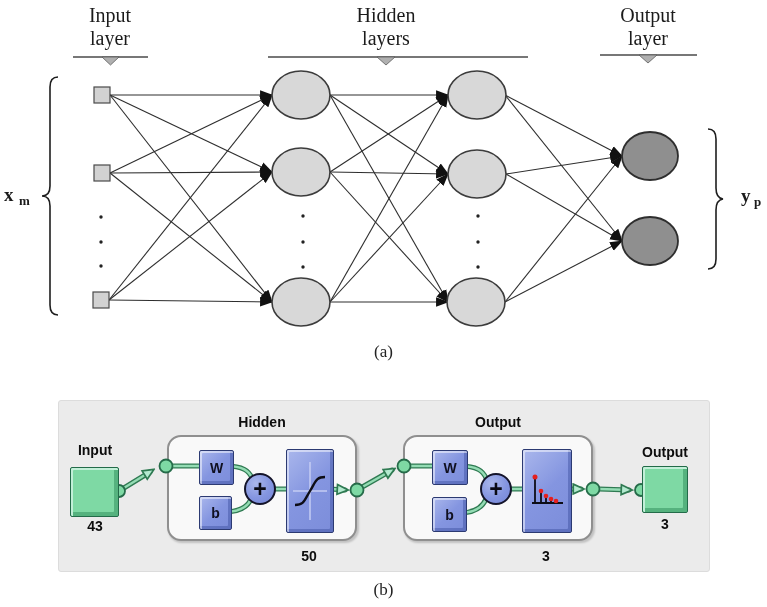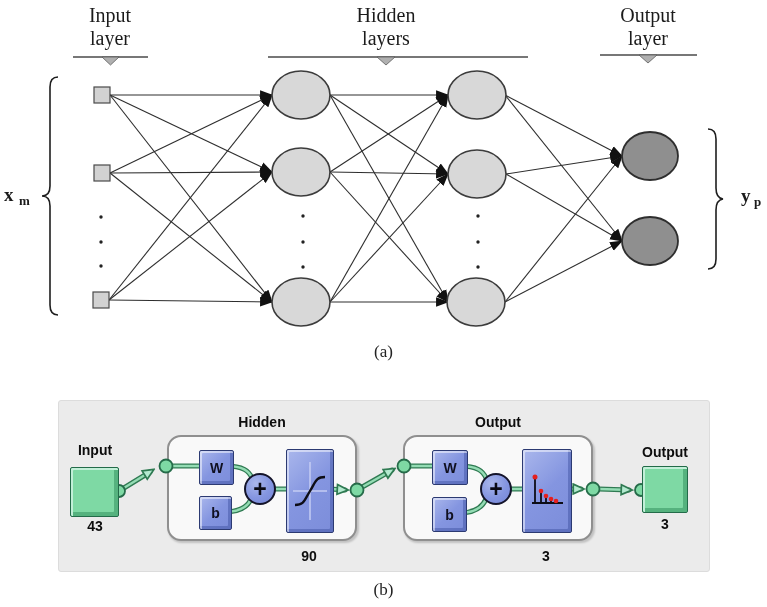--- a/index.html
+++ b/index.html
@@ -220,21 +220,21 @@
   <div class="plus-circle" style="left:244px;top:473px;">
       <span>+</span>
     </div>
   <div class="transfer-box" style="left:286px;top:449px;width:46px;height:82px;">
     <svg width="46" height="82" viewBox="0 0 46 82">
       <line x1="23" y1="12" x2="23" y2="70" stroke="#c4cdf3" stroke-width="1.5"></line>
       <line x1="6" y1="41" x2="40" y2="41" stroke="#c4cdf3" stroke-width="1.5"></line>
       <path d="M8,55 C17,55 17,51 23,41 C29,31 29,27 38,27" fill="none" stroke="#0d0d16" stroke-width="2.4"></path>
     </svg>
   </div>
-  <div class="blab" style="left:274px;top:548px;width:70px;">90</div>
+  <div class="blab" style="left:274px;top:548px;width:70px;">50</div>
 
   <div class="blab" style="left:428px;top:414px;width:140px;">Output</div>
   <div class="blue-box" style="left:432px;top:450px;width:34px;height:33px;">
       <span>W</span>
     </div>
   <div class="blue-box" style="left:432px;top:497px;width:33px;height:33px;">
       <span>b</span>
     </div>
   <div class="plus-circle" style="left:480px;top:473px;">
       <span>+</span>

